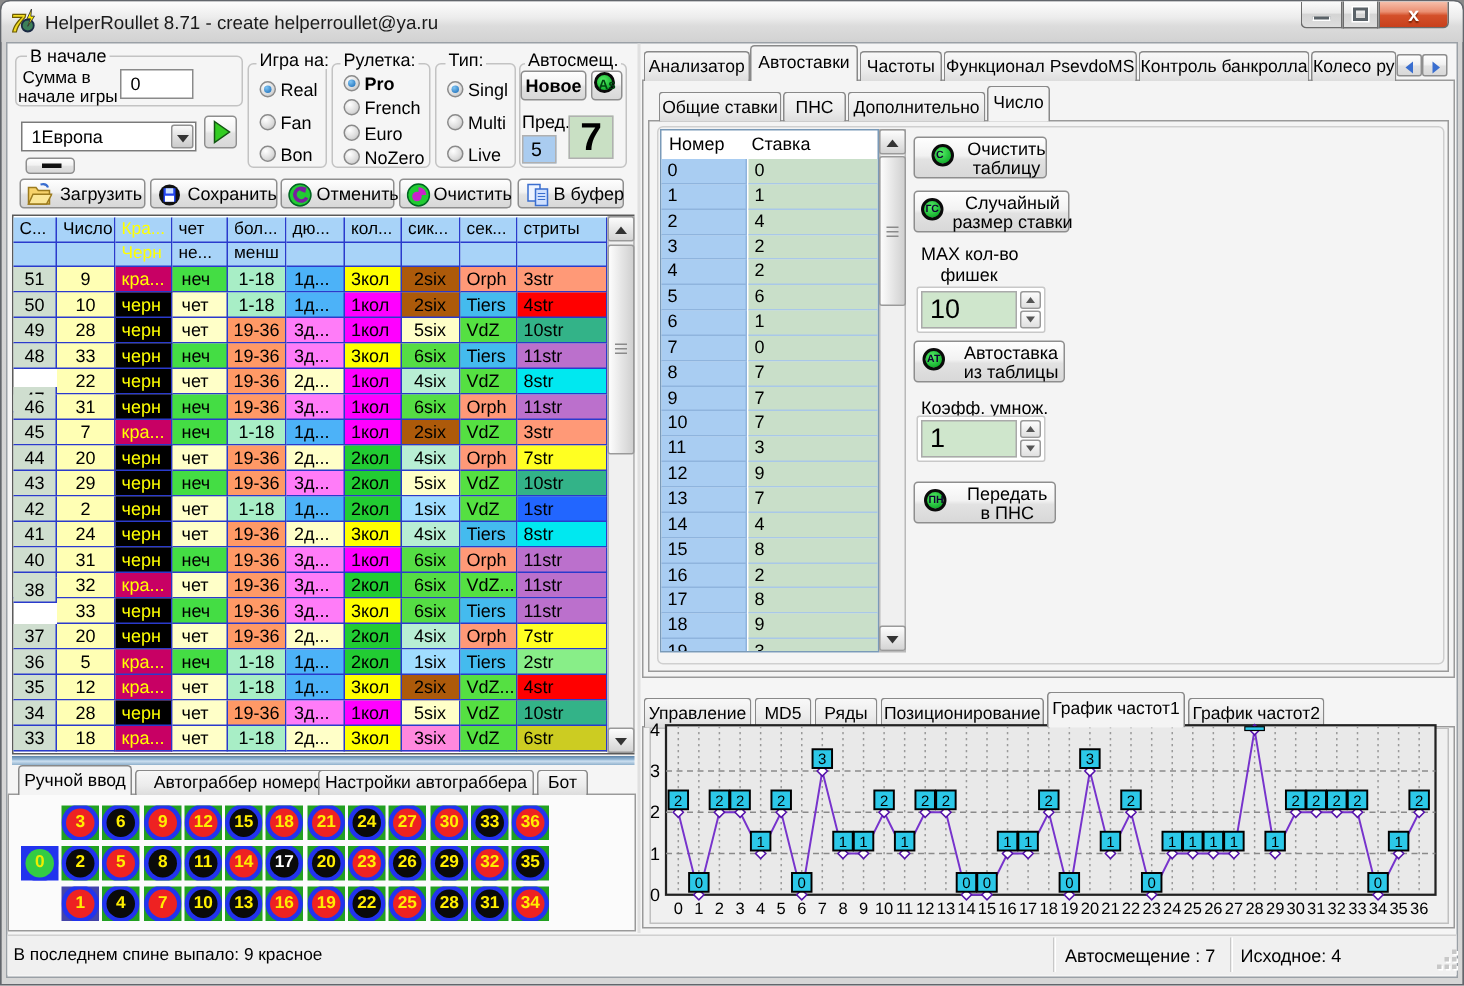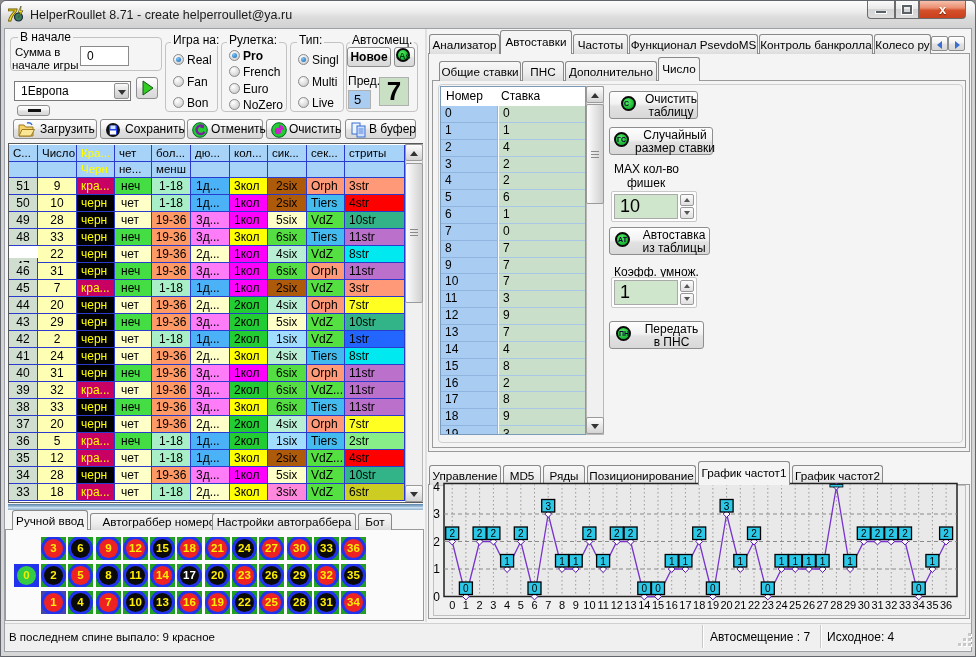--- a/index.html
+++ b/index.html
@@ -297,21 +297,21 @@
 <div class="cell" style="left:9px;top:382px;width:29px;height:17px;background:#cfdecf;color:#000;line-height:16px;font-size:12px;text-align:center;">39</div>
 <div class="cell" style="left:38px;top:382px;width:39px;height:17px;background:#ffffb4;color:#000;line-height:16px;font-size:12px;text-align:center;">32</div>
 <div class="cell" style="left:77px;top:382px;width:38px;height:17px;background:#c80064;color:#ffff00;line-height:16px;font-size:12px;padding-left:4px;">кра...</div>
 <div class="cell" style="left:115px;top:382px;width:37px;height:17px;background:#ffffc8;color:#000;line-height:16px;font-size:12px;padding-left:6px;">чет</div>
 <div class="cell" style="left:152px;top:382px;width:39px;height:17px;background:#ff9966;color:#000;line-height:16px;font-size:12px;text-align:center;">19-36</div>
 <div class="cell" style="left:191px;top:382px;width:39px;height:17px;background:#ff7cf8;color:#000;line-height:16px;font-size:12px;padding-left:5px;">3д...</div>
 <div class="cell" style="left:230px;top:382px;width:38px;height:17px;background:#22cc33;color:#000;line-height:16px;font-size:12px;padding-left:4px;">2кол</div>
 <div class="cell" style="left:268px;top:382px;width:39px;height:17px;background:#55dd44;color:#000;line-height:16px;font-size:12px;padding-left:8px;">6six</div>
 <div class="cell" style="left:307px;top:382px;width:38px;height:17px;background:#55e042;color:#000;line-height:16px;font-size:12px;padding-left:4px;">VdZ...</div>
 <div class="cell" style="left:345px;top:382px;width:60px;height:17px;background:#bb70cc;color:#000;line-height:16px;font-size:12px;padding-left:4px;">11str</div>
-<div class="cell" style="left:9px;top:399px;width:29px;height:17px;background:#cfdecf;color:#000;line-height:16px;font-size:12px;text-align:center;">38</div>
+<div class="cell" style="left:9px;top:385px;width:29px;height:17px;background:#cfdecf;color:#000;line-height:16px;font-size:12px;text-align:center;">38</div>
 <div class="cell" style="left:38px;top:399px;width:39px;height:17px;background:#ffffb4;color:#000;line-height:16px;font-size:12px;text-align:center;">33</div>
 <div class="cell" style="left:77px;top:399px;width:38px;height:17px;background:#000000;color:#ffff00;line-height:16px;font-size:12px;padding-left:4px;">черн</div>
 <div class="cell" style="left:115px;top:399px;width:37px;height:17px;background:#44dd44;color:#000;line-height:16px;font-size:12px;padding-left:6px;">неч</div>
 <div class="cell" style="left:152px;top:399px;width:39px;height:17px;background:#ff9966;color:#000;line-height:16px;font-size:12px;text-align:center;">19-36</div>
 <div class="cell" style="left:191px;top:399px;width:39px;height:17px;background:#ff7cf8;color:#000;line-height:16px;font-size:12px;padding-left:5px;">3д...</div>
 <div class="cell" style="left:230px;top:399px;width:38px;height:17px;background:#ffff00;color:#000;line-height:16px;font-size:12px;padding-left:4px;">3кол</div>
 <div class="cell" style="left:268px;top:399px;width:39px;height:17px;background:#55dd44;color:#000;line-height:16px;font-size:12px;padding-left:8px;">6six</div>
 <div class="cell" style="left:307px;top:399px;width:38px;height:17px;background:#44bbee;color:#000;line-height:16px;font-size:12px;padding-left:4px;">Tiers</div>
 <div class="cell" style="left:345px;top:399px;width:60px;height:17px;background:#bb70cc;color:#000;line-height:16px;font-size:12px;padding-left:4px;">11str</div>
 <div class="cell" style="left:9px;top:416px;width:29px;height:17px;background:#cfdecf;color:#000;line-height:16px;font-size:12px;text-align:center;">37</div>

